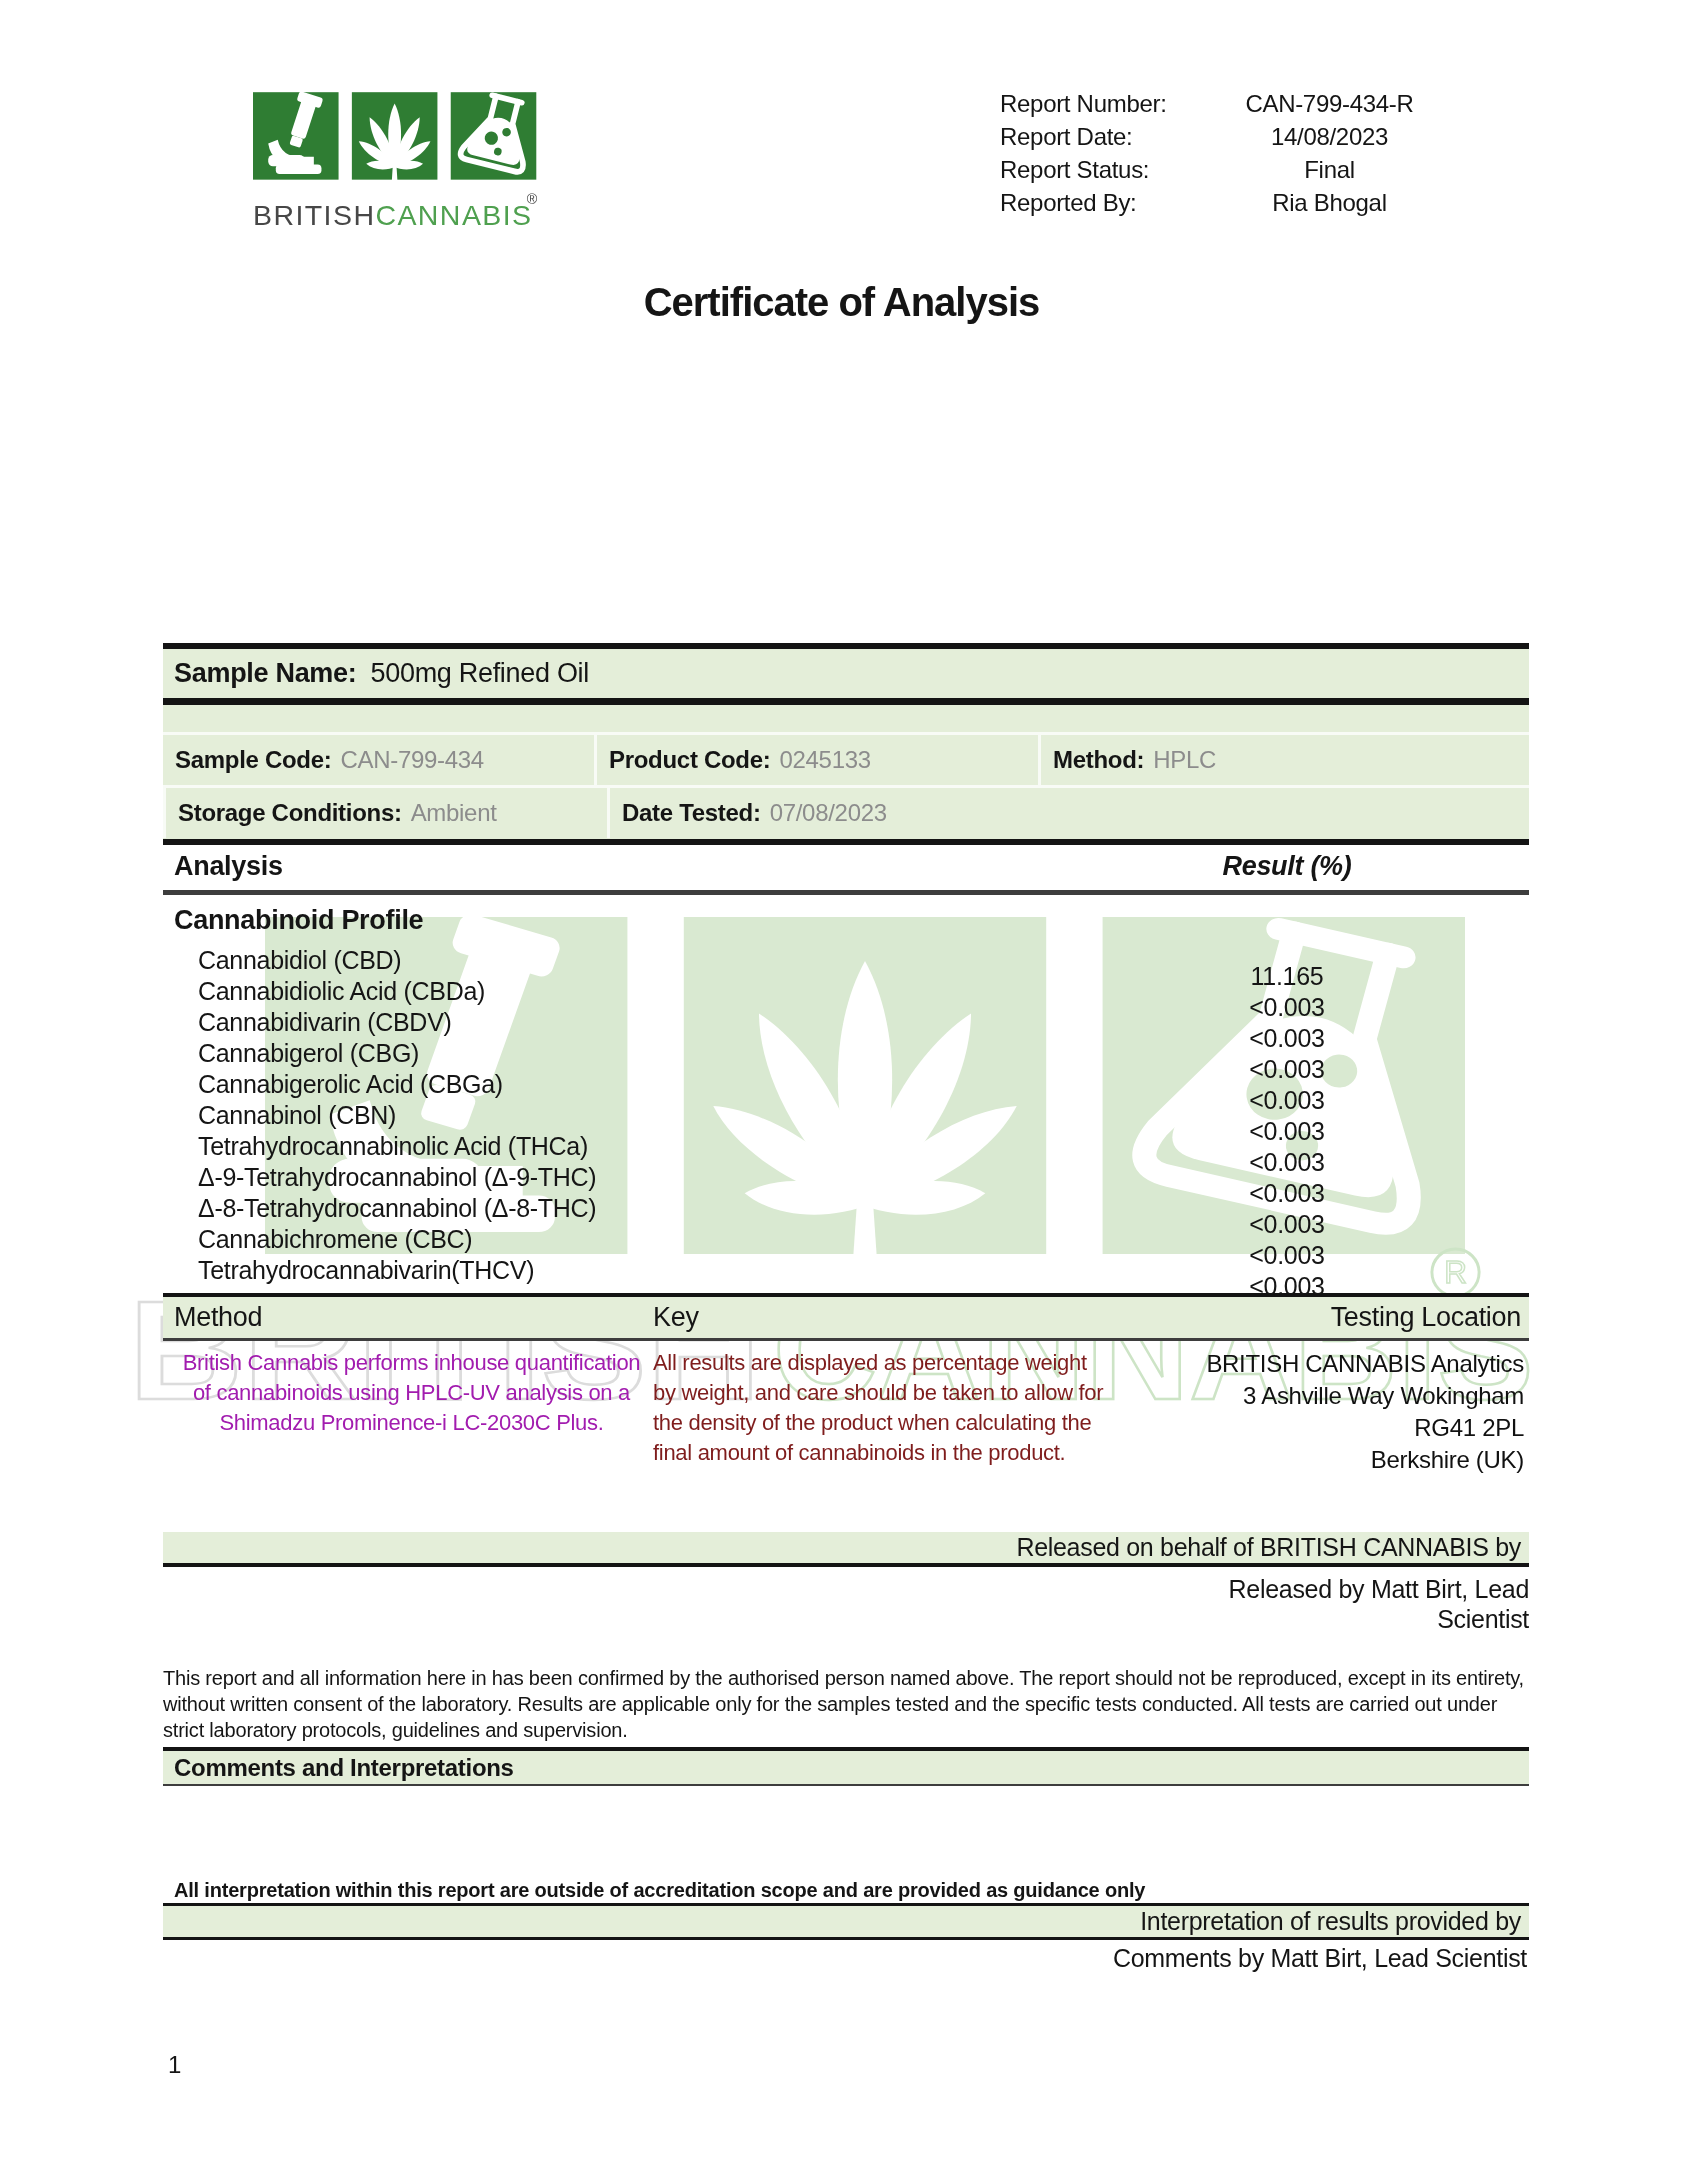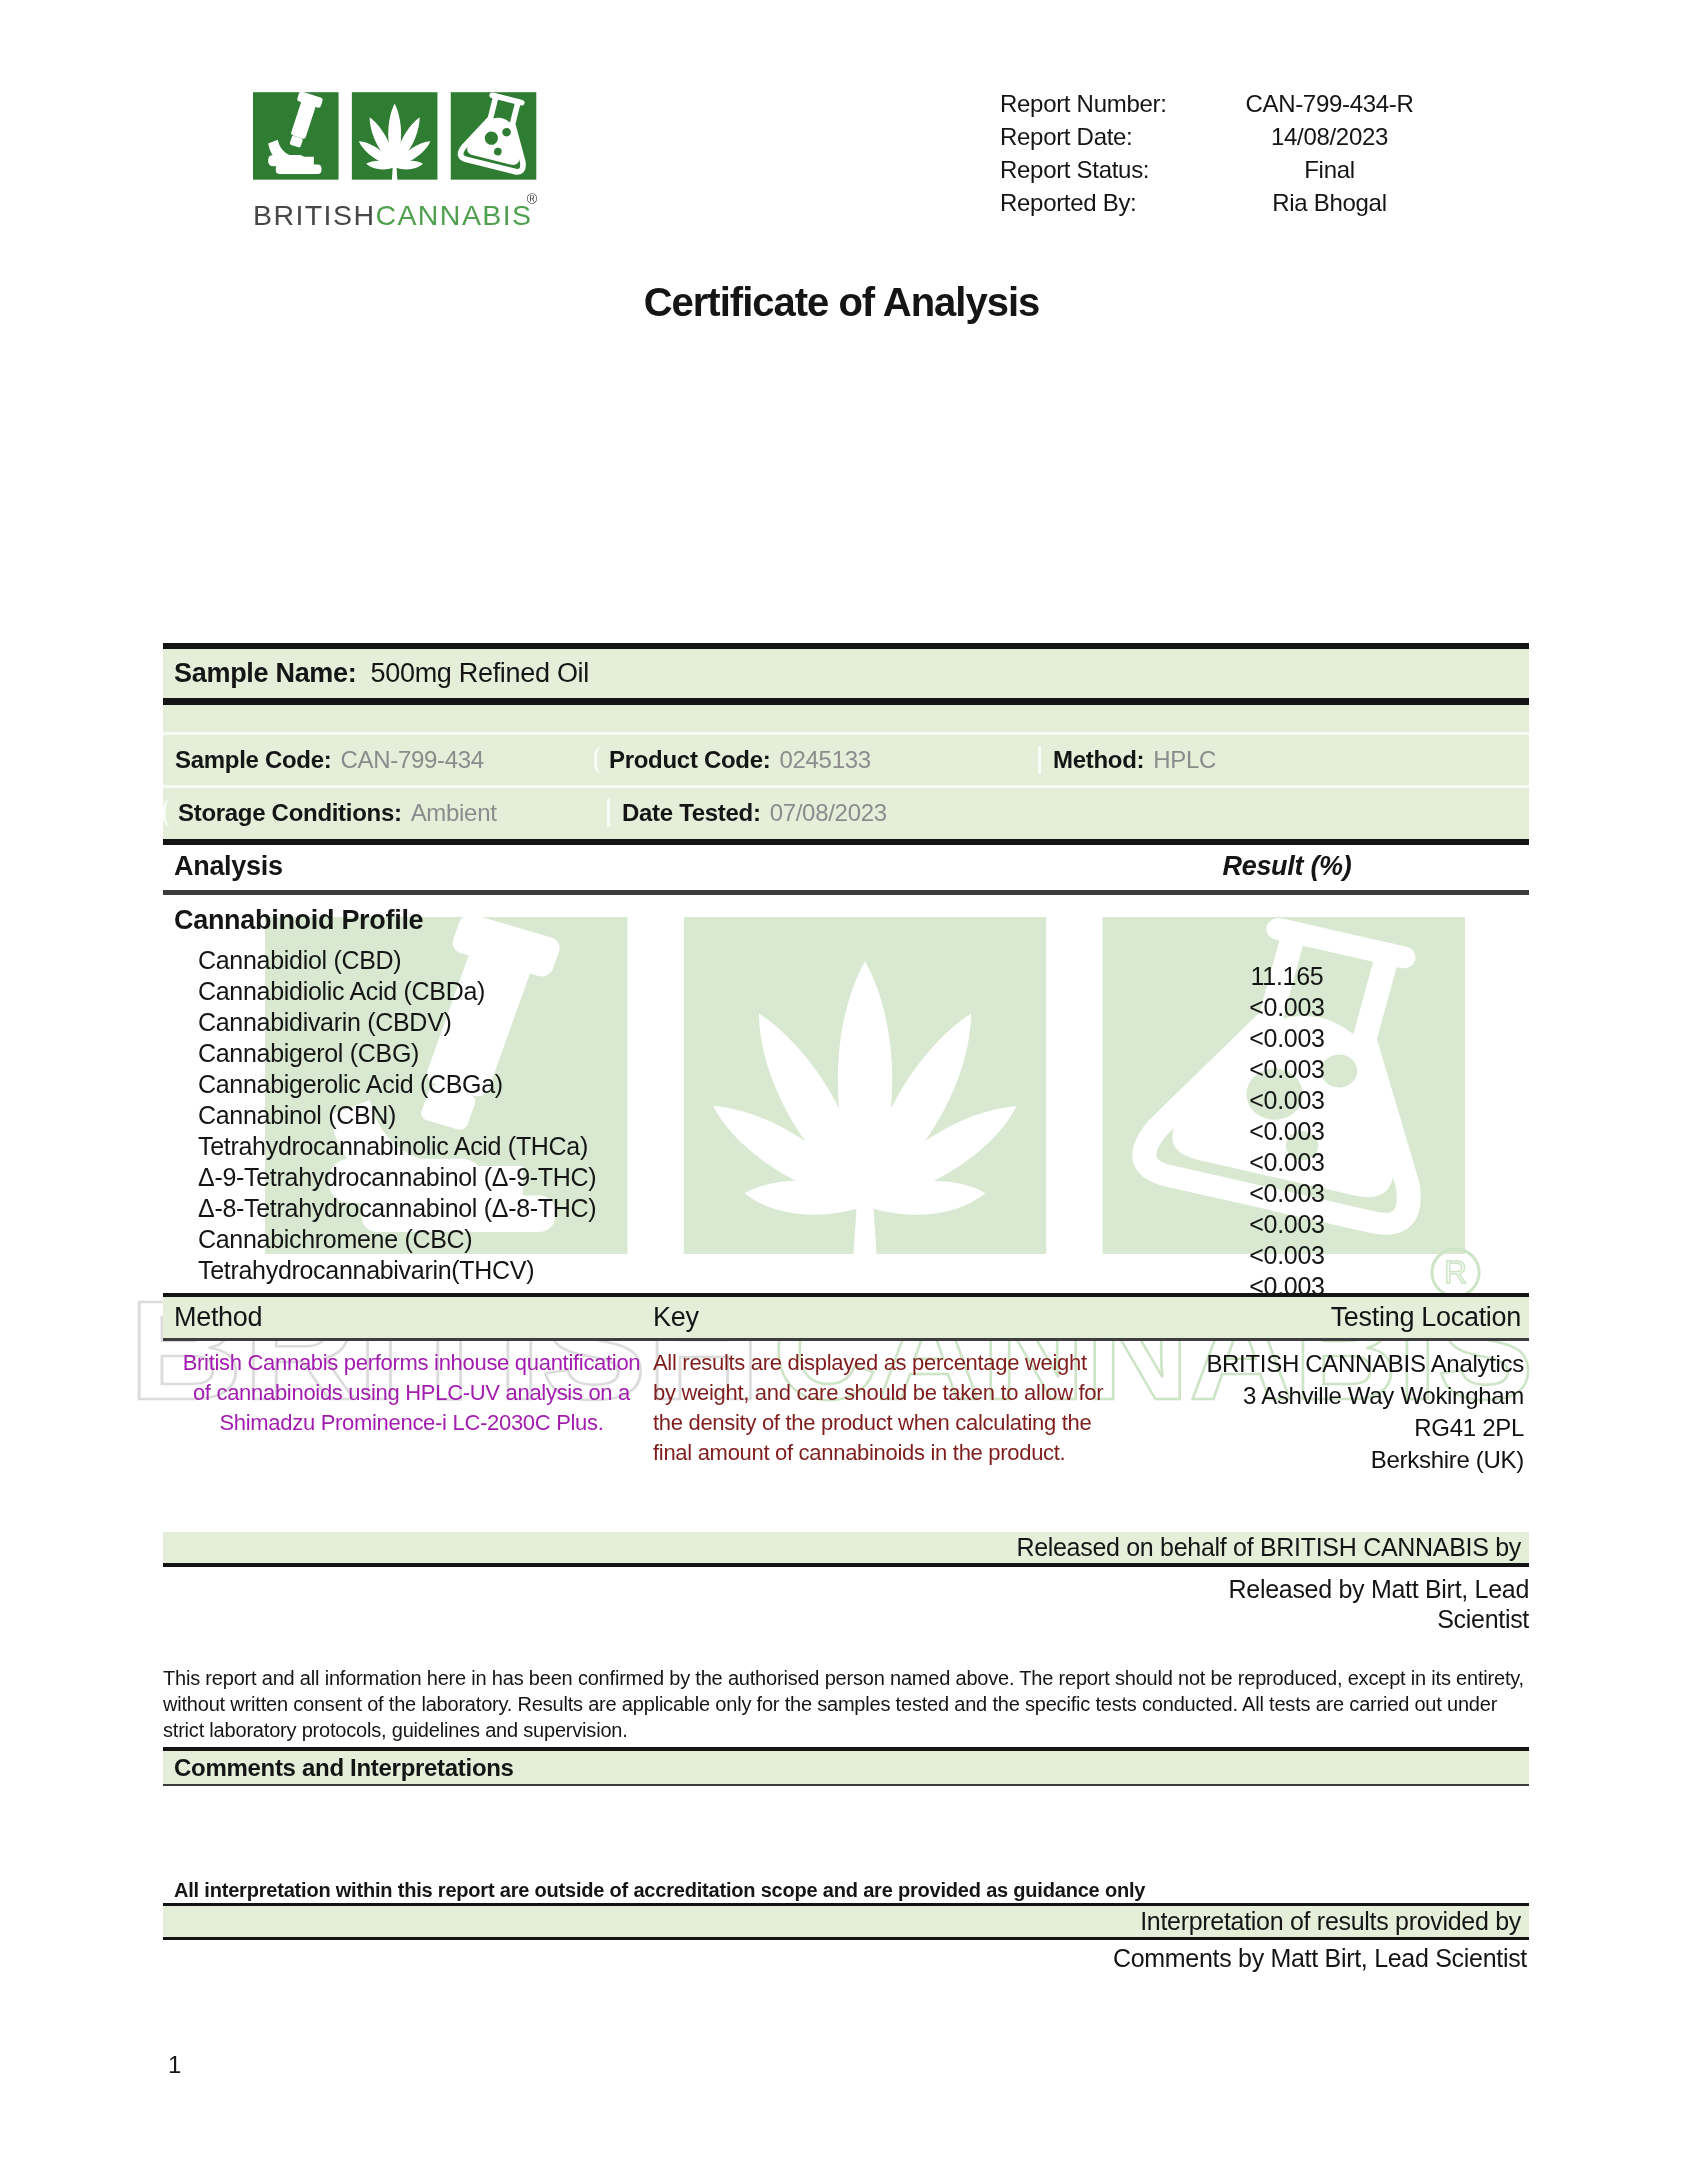--- a/index.html
+++ b/index.html
@@ -20,24 +20,24 @@
   
   .greenbar { background:#e4eed9; }
   .bar-sample { position:absolute; left:163px; top:643px; width:1366px;
     border-top:6px solid #141414; border-bottom:7px solid #141414;
     height:62px; font-size:27px; line-height:49px; padding-left:11px; }
   .bar-sample .b { font-weight:bold; margin-right:14px; }
   
   .info-block { position:absolute; left:163px; top:705px; width:1366px; height:140px;
     border-bottom:6px solid #141414; }
   .info-spacer { height:27px; }
-  .info-row { display:flex; height:53px; border-top:3px solid rgba(255,255,255,0.75);align-items:center; }
+  .info-row { display:flex; height:53px; border-top:3px solid rgba(255,255,255,0.75); }
   .info-cell { padding-left:12px; display:flex; align-items:center; font-size:24px; }
   .info-cell.c1 { width:431px; }
-  .info-cell.c2 { width:444px; border-left:3px solid rgba(255,255,255,0.75);border-radius:9px; }
+  .info-cell.c2 { width:444px; border-left:3px solid rgba(255,255,255,0.75); }
   .info-cell.c3 { flex:1; border-left:3px solid rgba(255,255,255,0.75); }
   .info-cell .lbl { font-weight:bold; }
   .info-cell .val { color:#8c8c8c; margin-left:9px; }
   
   .analysis-head { position:absolute; left:163px; top:844px; width:1366px; height:51px;
     border-bottom:5px solid #3d3d3d; font-weight:bold; font-size:27px; line-height:45px; }
   .analysis-head .a { padding-left:11px; }
   .analysis-head .r { position:absolute; left:1025px; top:0; width:198px; text-align:center;font-style:italic; }
   .profile-title { position:absolute; left:174px; top:905px; font-size:27px; font-weight:bold; z-index:2; }
   .crows { position:absolute; left:163px; top:946px; width:1366px; z-index:2; }

